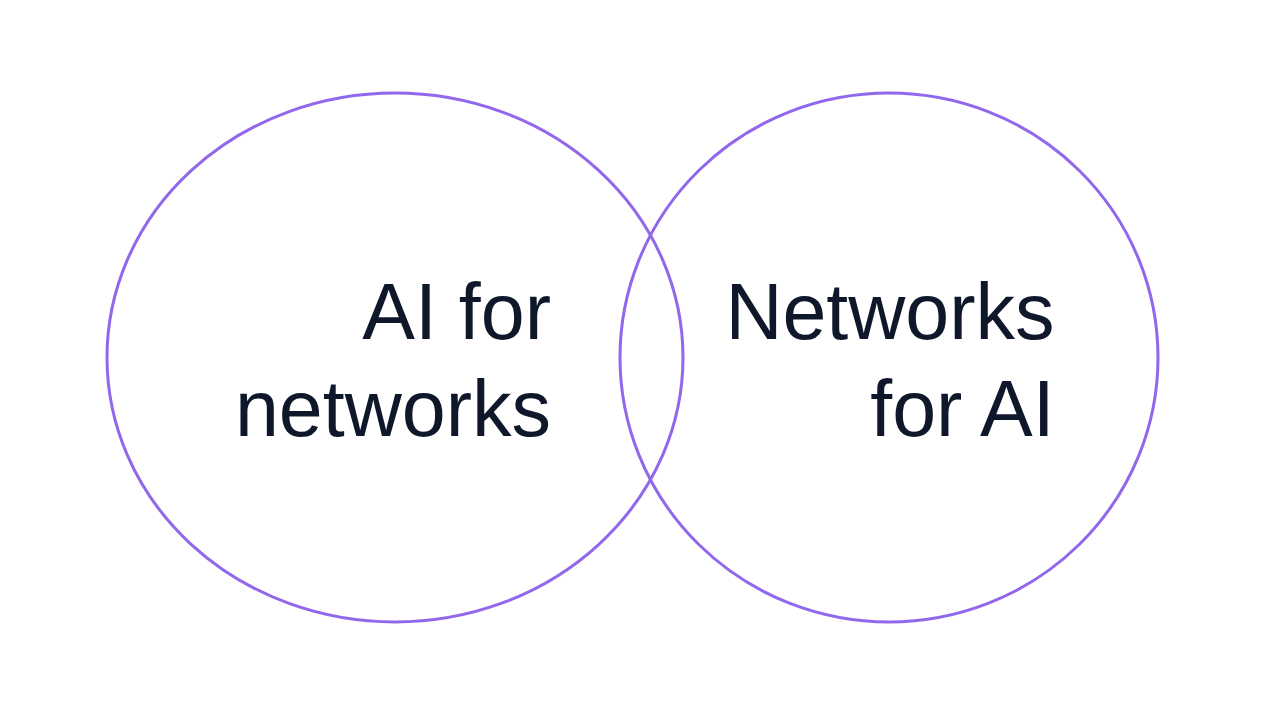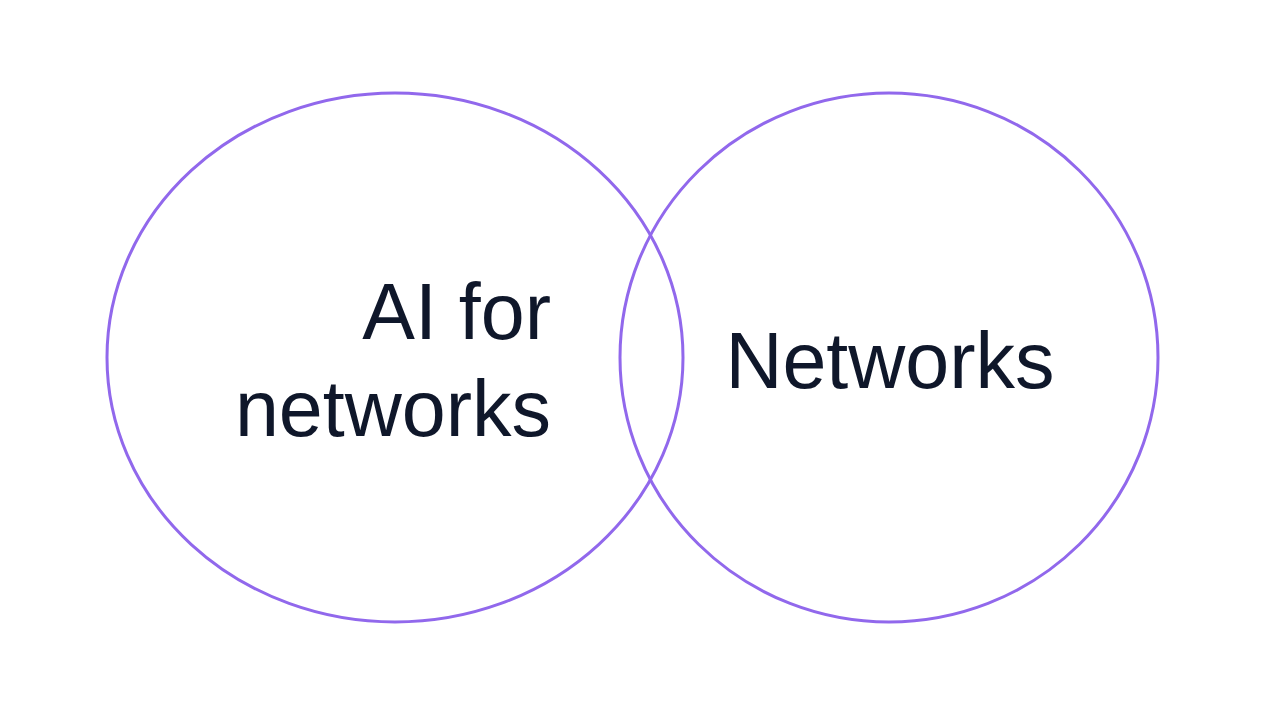--- a/index.html
+++ b/index.html
@@ -52,15 +52,16 @@
     <ellipse cx="889" cy="357.5" rx="269" ry="264.5" fill="none" stroke-width="3" stroke="#9168EC"></ellipse>
   </svg>
 
   <div class="circle-label" id="label-left">
     <span>AI for</span>
     <span>networks</span>
   </div>
 
   <div class="circle-label" id="label-right">
     <span>Networks</span>
+    <span>for AI</span>
   </div>
 
 </div>
 
 </body></html>

